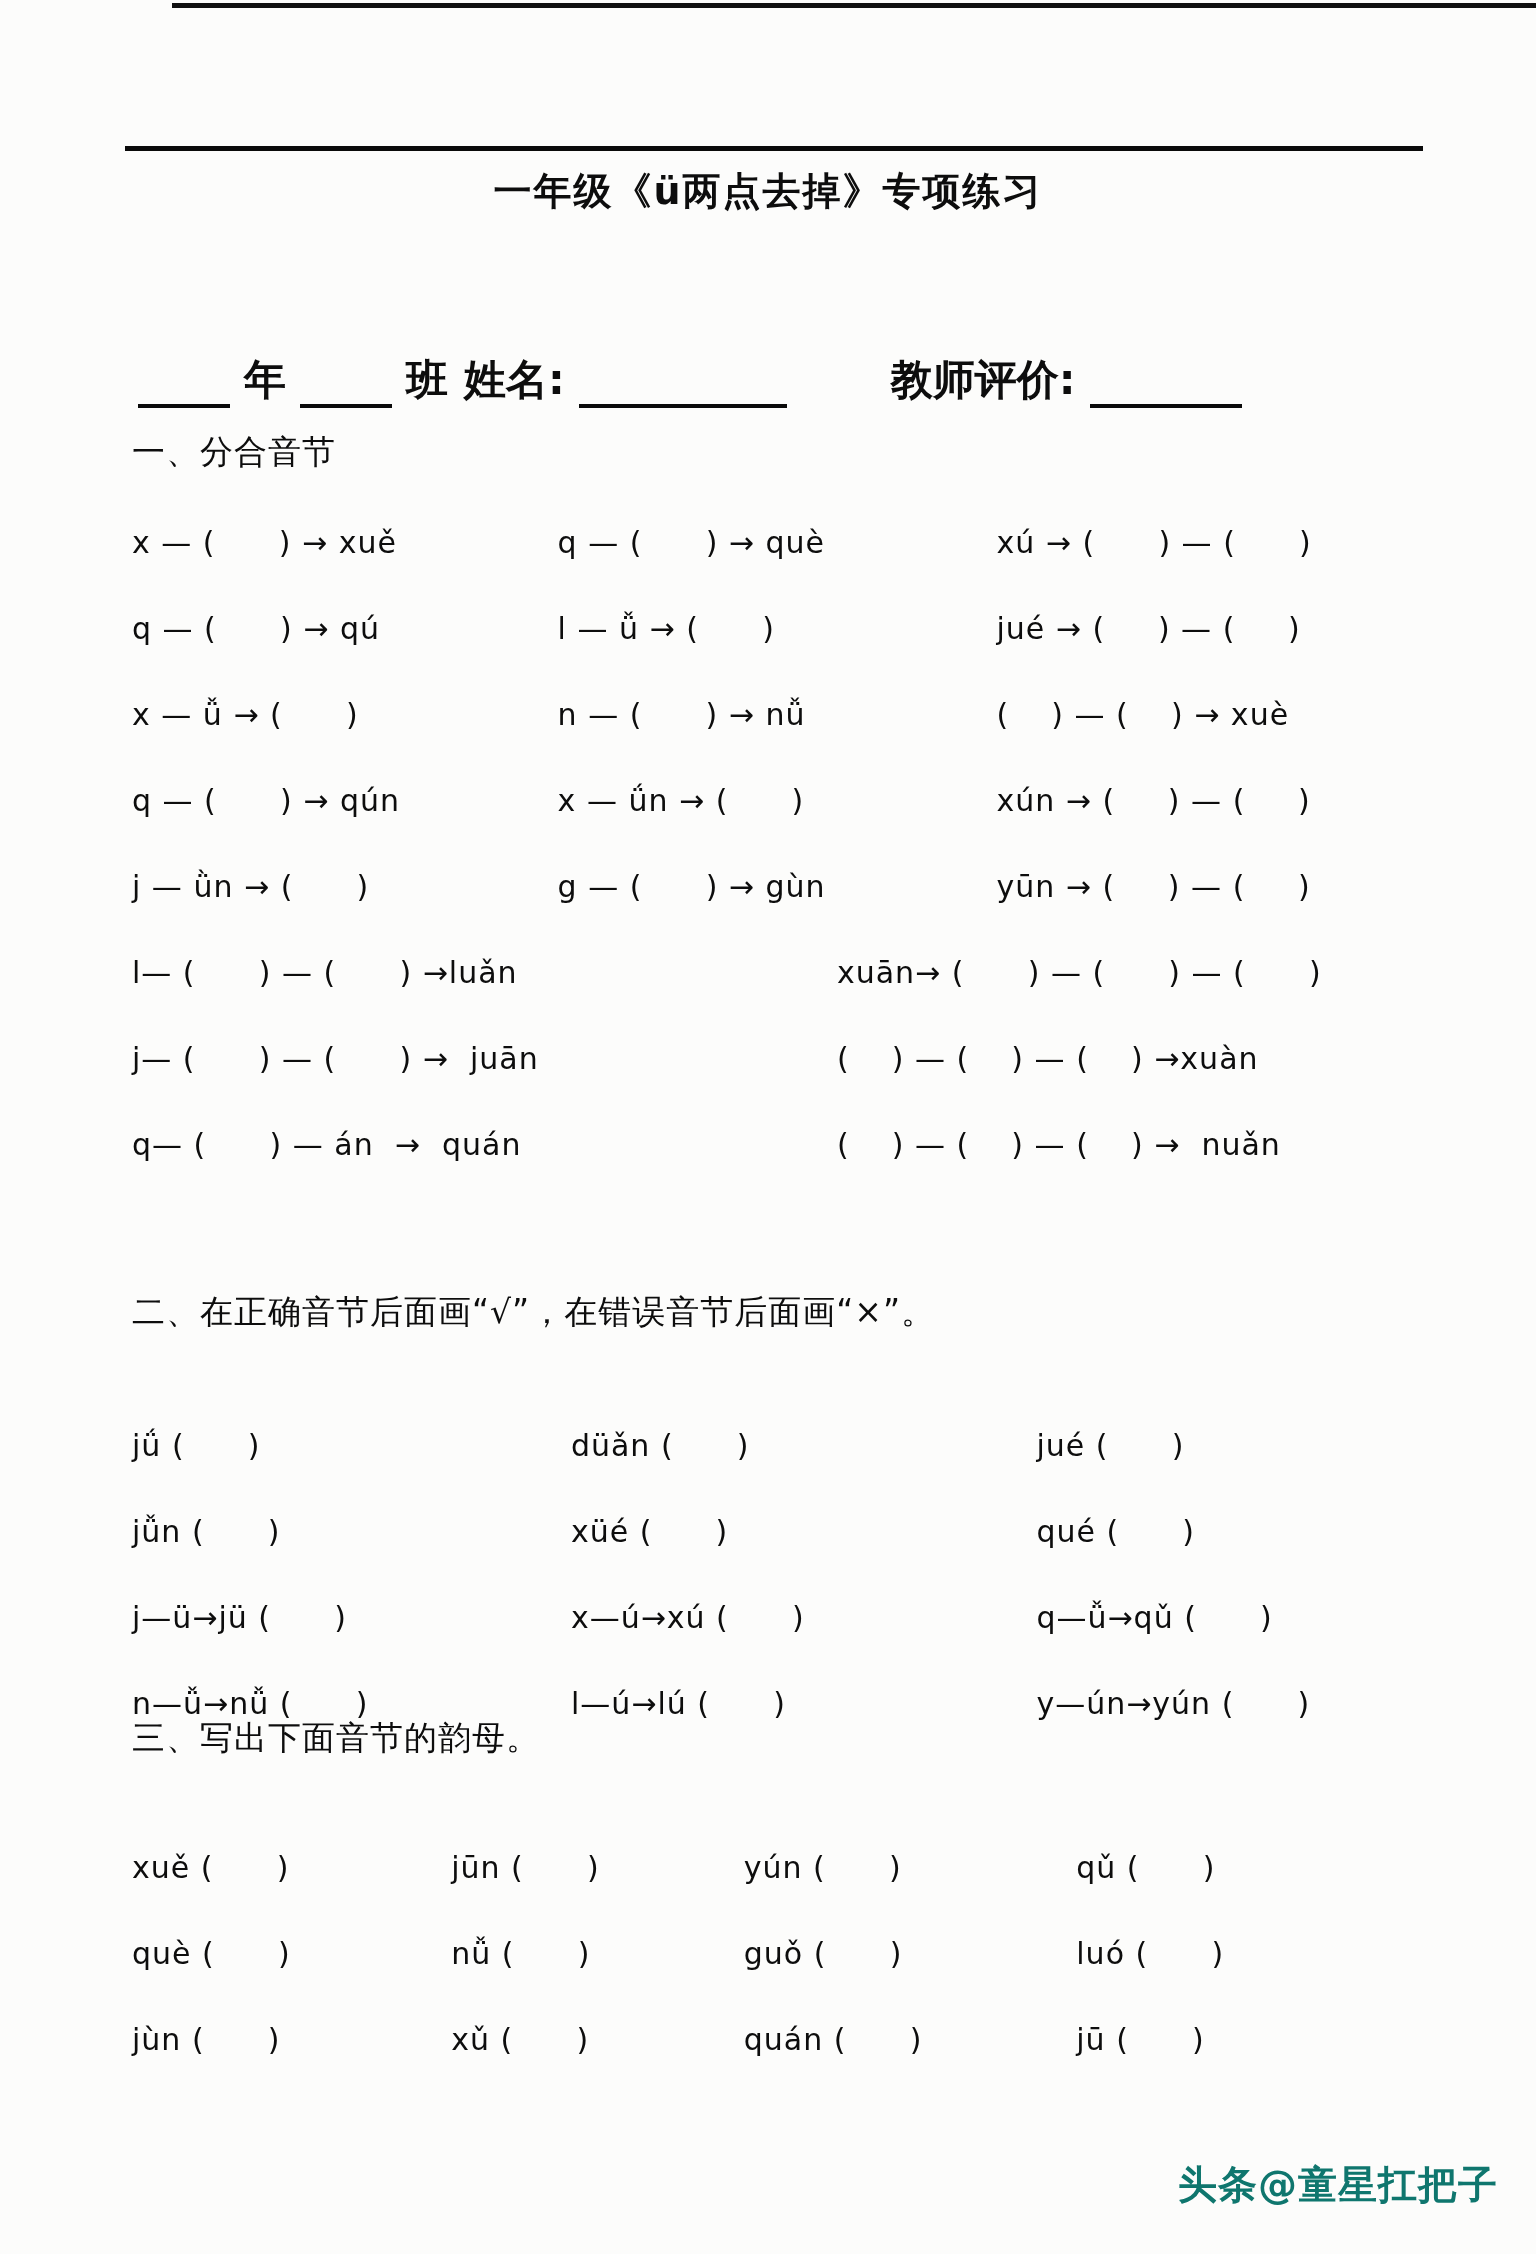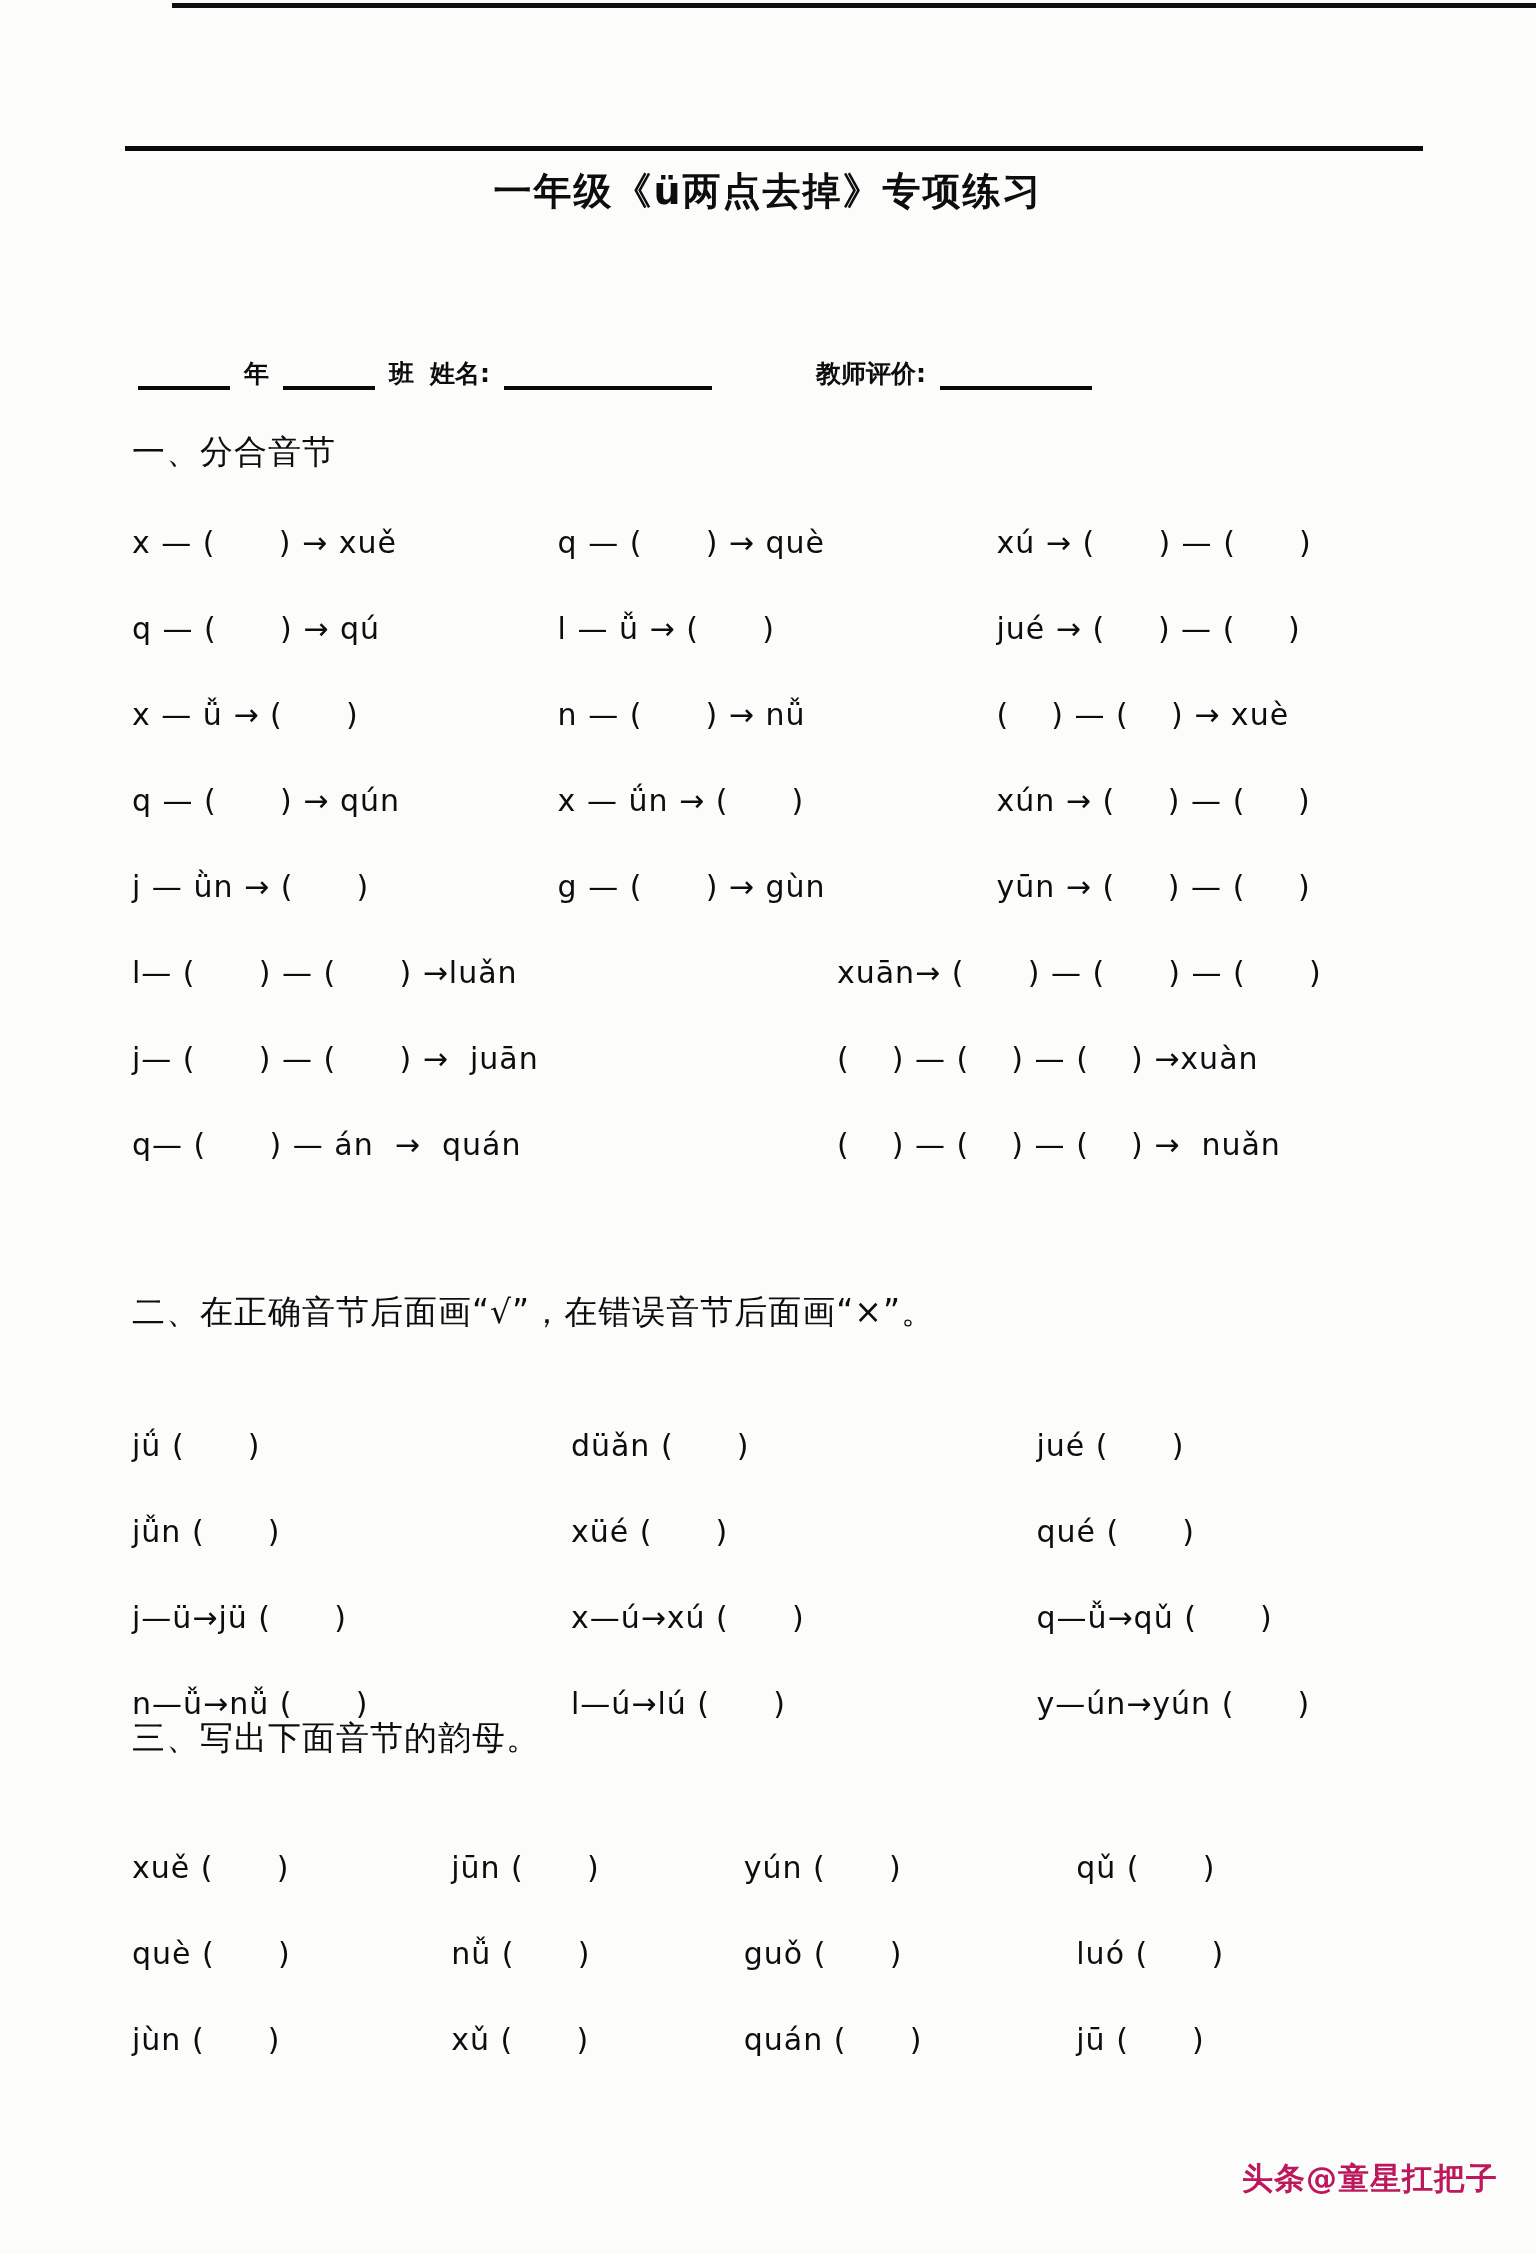--- a/index.html
+++ b/index.html
@@ -28,21 +28,21 @@
     top: 166px; left: 0; width: 100%;
     text-align: center;
     font-size: 38px;
     font-weight: 700;
     letter-spacing: 2px;
     white-space: pre-wrap;
   }
   .info-line {
     position: absolute;
     top: 352px; left: 132px; width: 1290px;
-    font-size: 25px;
+    font-size: 42px;
     font-weight: 700;
     white-space: nowrap;
   }
   .info-line .lbl { margin: 0 8px; }
   .blank {
     display: inline-block;
     border-bottom: 4px solid #0a0a0a;
     height: 34px;
     vertical-align: bottom;
     margin: 0 6px;
@@ -80,23 +80,23 @@
   .cols-3b { grid-template-columns: 33% 35% 32%; }
   .cols-4  { grid-template-columns: 24% 22% 25% 29%; }
   .cell {
     font-size: 30px;
     letter-spacing: 1px;
     white-space: pre-wrap;
   }
   .watermark {
     position: absolute;
     top: 2158px; right: 38px;
-    font-size: 31px;
+    font-size: 39px;
     font-weight: 700;
-    color: #be185d;
+    color: #0f766e;
     letter-spacing: 1px;
     text-align: right;
   }
 </style>
 </head>
 <body>
 
 <div class="page">
 
   <div class="top-line"></div>

